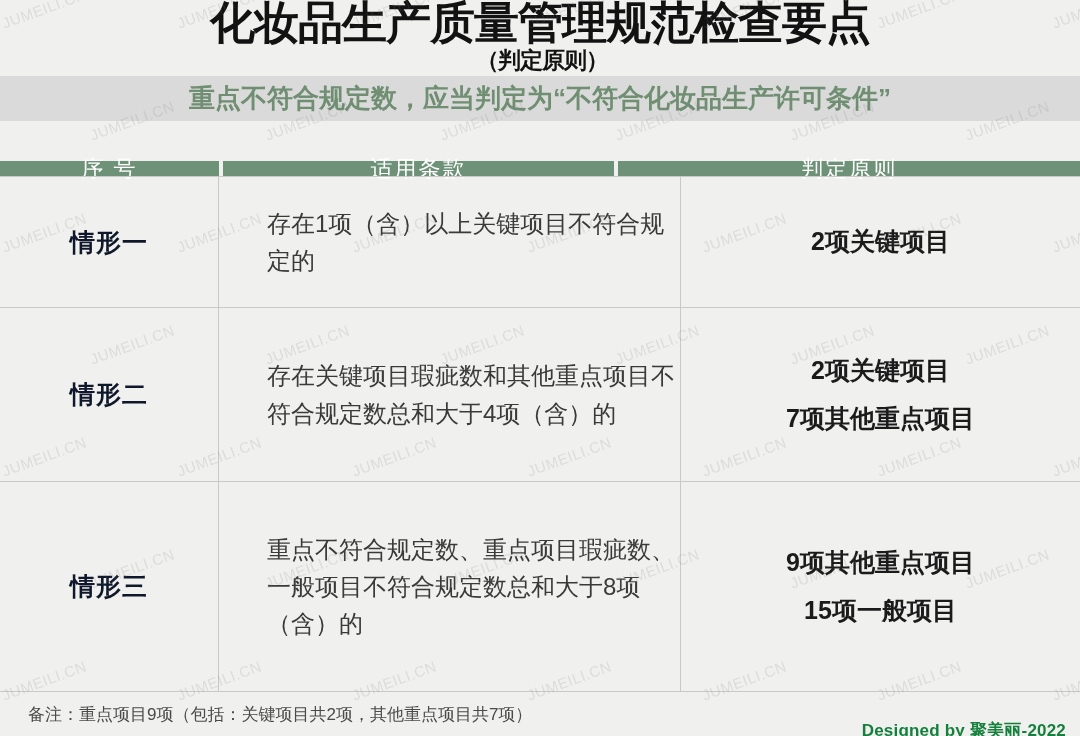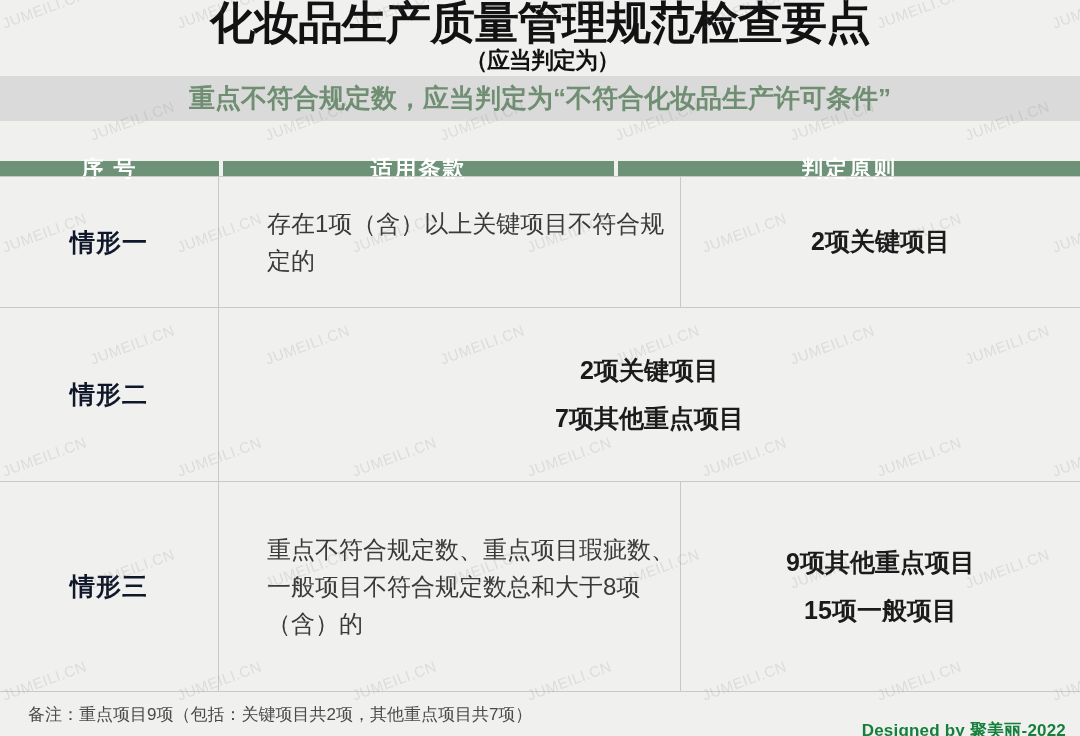--- a/index.html
+++ b/index.html
@@ -95,21 +95,21 @@
   }
   .thead {
     display: flex;
     height: 55px;
     background: #f0f0ef;
   }
   .th {
     background: #6e9277;
     color: #ffffff;
     font-size: 22px;
-    font-weight: bold;
+    font-weight: normal;
     display: flex;
     align-items: center;
     justify-content: center;
     margin-right: 4px;
     letter-spacing: 2px;
     margin-top: 40px;
   }
   .th:last-child { margin-right: 0; }
 
   .col-1 { width: 219px; flex: 0 0 219px; }
@@ -182,21 +182,21 @@
     margin-top: 32px;
   }
 </style>
 </head>
 <body>
 
 <div class="page">
 
   <div class="title-bar">
     <span class="title-main">化妆品生产质量管理规范检查要点</span>
-    <span class="title-sub">（应当判定为）</span>
+    <span class="title-sub">（判定原则）</span>
   </div>
 
   <div class="subtitle-band">
     <span class="subtitle-text">重点不符合规定数，应当判定为“不符合化妆品生产许可条件”</span>
   </div>
 
   <div class="table">
 
     <div class="thead">
       <div class="th col-1">序 号</div>
@@ -207,20 +207,21 @@
     <div class="trow row-1">
       <div class="td col-1 cell-seq">情形一</div>
       <div class="td col-2 cell-principle">存在1项（含）以上关键项目不符合规定的</div>
       <div class="td col-3 cell-clause">
         <span>2项关键项目</span>
       </div>
     </div>
 
     <div class="trow row-2">
       <div class="td col-1 cell-seq">情形二</div>
+      <div class="td col-2 cell-principle">存在关键项目瑕疵数和其他重点项目不符合规定数总和大于4项（含）的</div>
       <div class="td col-3 cell-clause">
         <span>2项关键项目</span>
         <span>7项其他重点项目</span>
       </div>
     </div>
 
     <div class="trow row-3">
       <div class="td col-1 cell-seq">情形三</div>
       <div class="td col-2 cell-principle">重点不符合规定数、重点项目瑕疵数、一般项目不符合规定数总和大于8项（含）的</div>
       <div class="td col-3 cell-clause">

